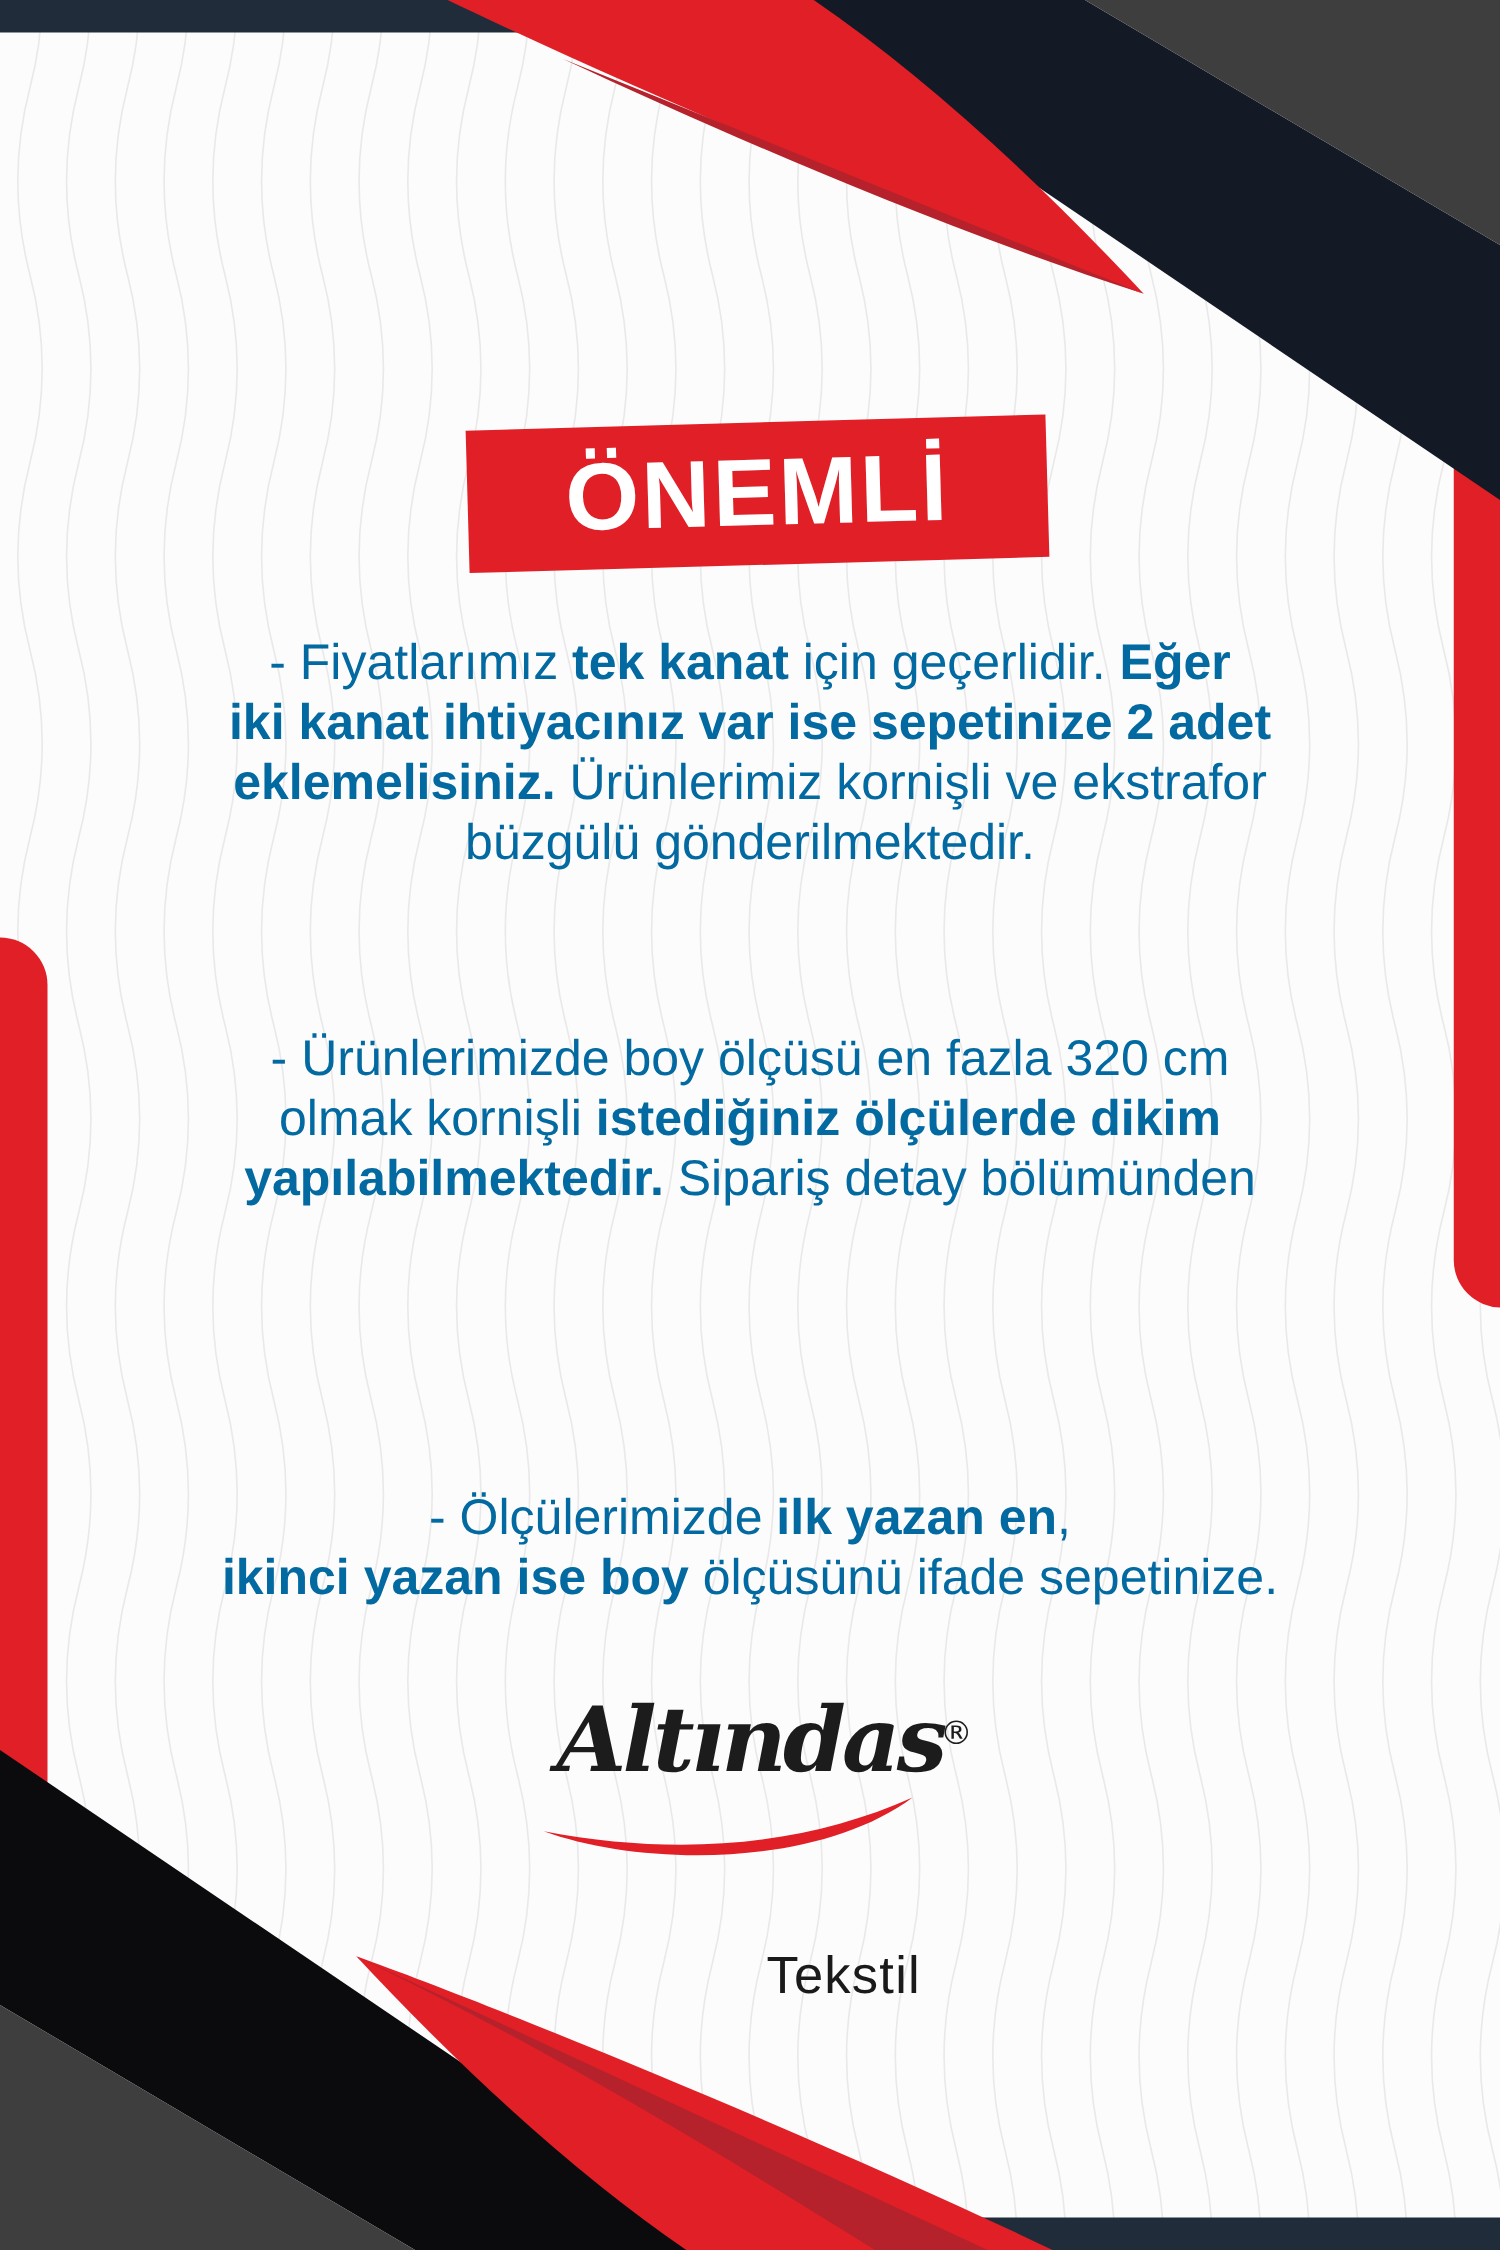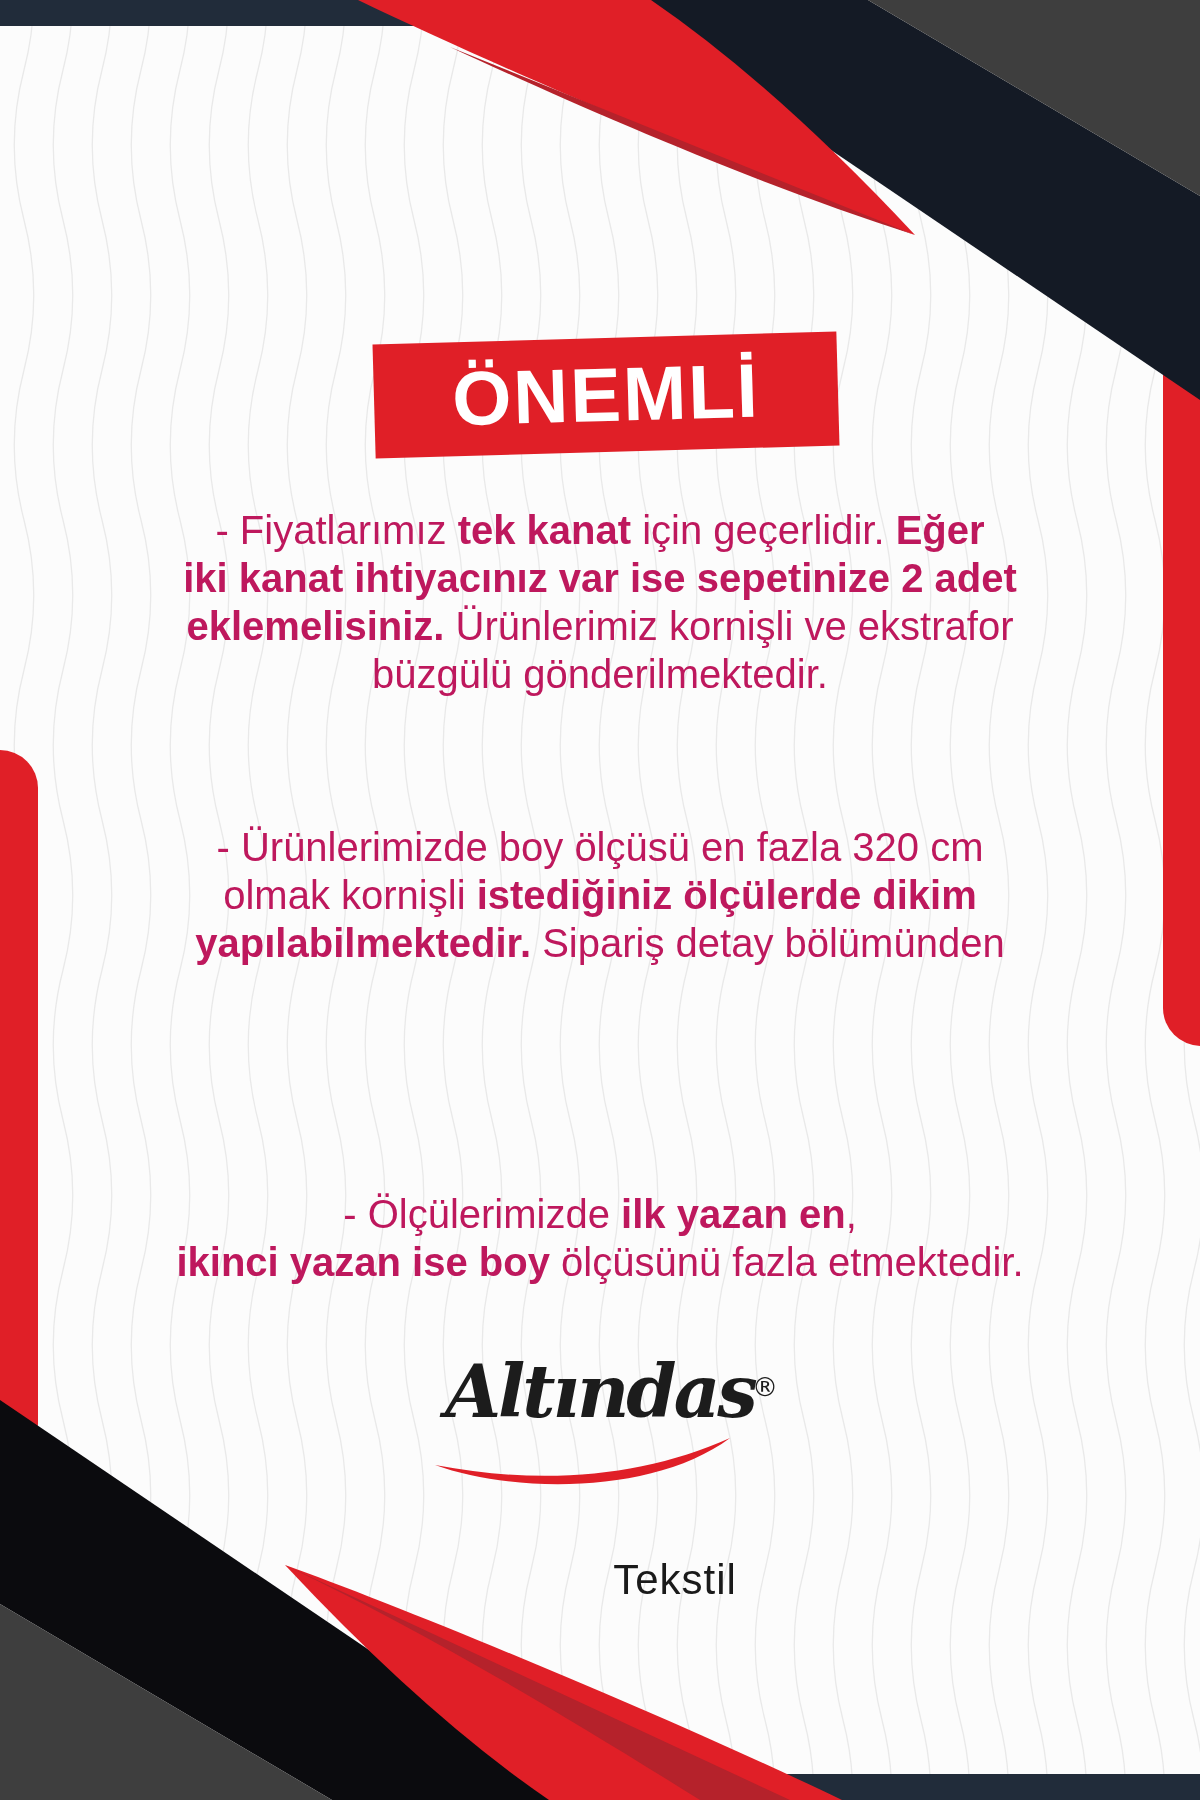--- a/index.html
+++ b/index.html
@@ -12,21 +12,21 @@
     left:374px;top:338px;width:464px;height:114px;
     transform:rotate(-1.6deg);
     display:flex;align-items:center;justify-content:center;
   }
   #banner span{
     color:#ffffff;font-size:76px;font-weight:bold;letter-spacing:2px;line-height:1;
   }
   
   .para{
     left:88px;width:1024px;text-align:center;
-    font-size:40px;line-height:48px;color:#be185d;font-weight:400;
+    font-size:40px;line-height:48px;color:#0369a1;font-weight:400;
   }
   .para b{font-weight:bold;}
   #para-1{top:506px;}
   #para-2{top:823px;}
   #para-3{top:1190px;}
   
   #brand-script{
     left:425px;top:1356px;width:350px;text-align:center;
     font-family:"DejaVu Serif",serif;font-style:italic;font-weight:bold;
     font-size:72px;line-height:1;color:#1c1c1c;letter-spacing:-3px;
@@ -98,19 +98,19 @@
 
     <path d="M435 1465 C 545 1486 645 1476 730 1438 C 655 1494 515 1494 435 1465 Z" fill="#e01f27"></path>
   </svg>
 
   <div id="banner" class="layer" style="background: rgb(224, 31, 39);">
     <span style="color: rgb(255, 255, 255);">ÖNEMLİ</span>
   </div>
 
   <div id="para-1" class="layer para"><span>- Fiyatlarımız </span><b>tek kanat</b><span> için geçerlidir. </span><b>Eğer</b><br><b>iki kanat ihtiyacınız var ise sepetinize 2 adet</b><br><b>eklemelisiniz.</b><span> Ürünlerimiz kornişli ve ekstrafor</span><br><span>büzgülü gönderilmektedir.</span></div>
   <div id="para-2" class="layer para"><span>- Ürünlerimizde boy ölçüsü en fazla 320 cm</span><br><span>olmak kornişli </span><b>istediğiniz ölçülerde dikim</b><br><b>yapılabilmektedir.</b><span> Sipariş detay bölümünden</span><br></div>
-  <div id="para-3" class="layer para"><span>- Ölçülerimizde </span><b>ilk yazan en</b><span>,</span><br><b>ikinci yazan ise boy</b><span> ölçüsünü fazla etmektedir.</span></div>
+  <div id="para-3" class="layer para"><span>- Ölçülerimizde </span><b>ilk yazan en</b><span>,</span><br><b>ikinci yazan ise boy</b><span> ölçüsünü ifade sepetinize.</span></div>
 
   <div id="brand-script" class="layer">Altındas</div>
   <div id="brand-reg" class="layer">®</div>
   <div id="brand-sub" class="layer">Tekstil</div>
 
 </div>
 
 </body></html>

